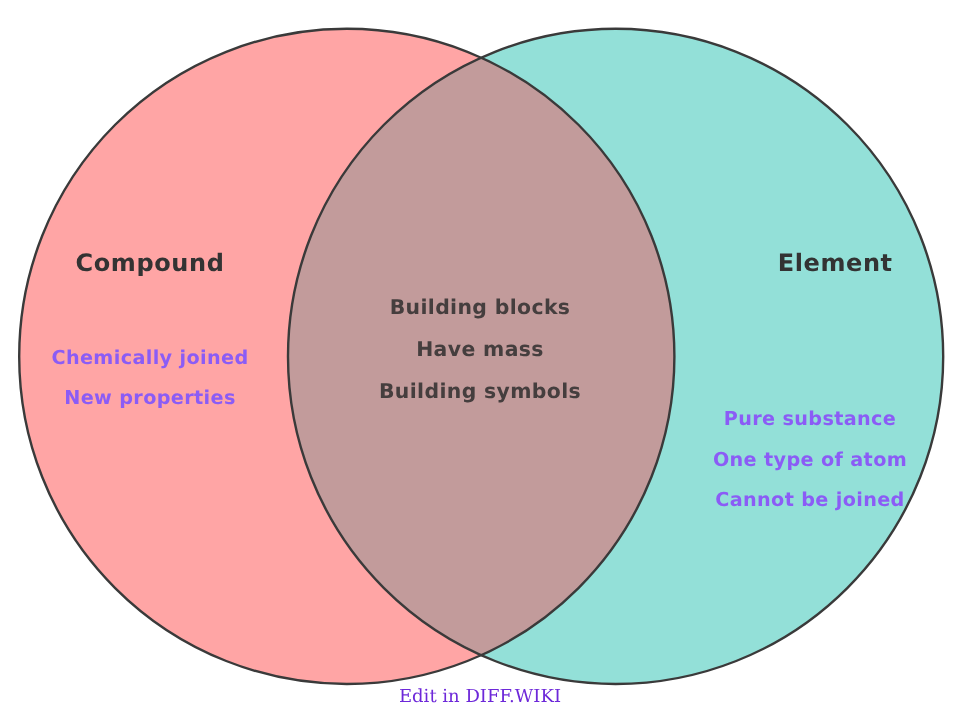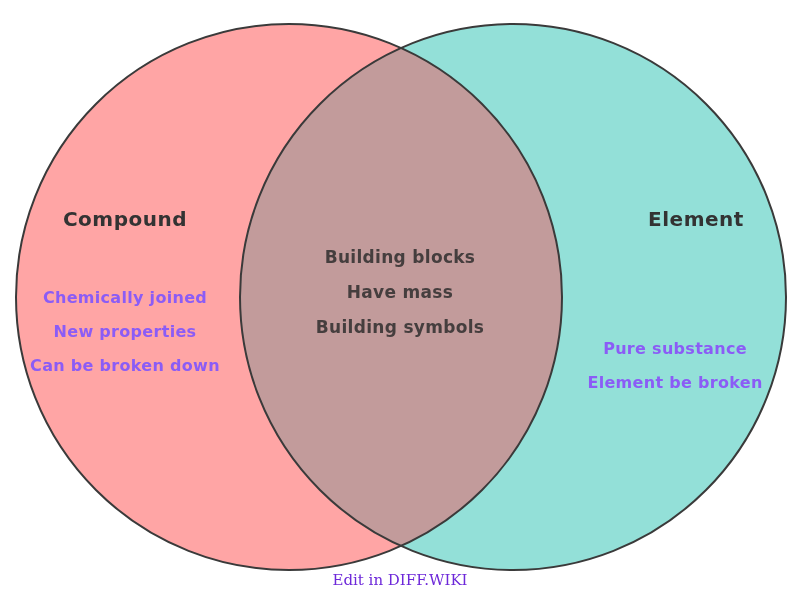--- a/index.html
+++ b/index.html
@@ -69,30 +69,30 @@
     <path d="M 401 48 A 273 273 0 0 1 401 546 A 273 273 0 0 1 401 48 Z" fill="#C29B9B"></path>
 
     <circle cx="289" cy="297" r="273" fill="none" stroke-width="2" stroke="#3A3A3A"></circle>
     <circle cx="513" cy="297" r="273" fill="none" stroke-width="2" stroke="#3A3A3A"></circle>
   </svg>
 
   <div class="txt set-title" style="top:205px; left:25px; width:200px;">Compound</div>
   <div class="txt side-items" style="top:281px; left:15px; width:220px;">
     <div>Chemically joined</div>
     <div>New properties</div>
-    <div>Can be broken down</div>
   </div>
 
   <div class="txt overlap-items" style="top:240px; left:290px; width:220px;">
     <div>Building blocks</div>
     <div>Have mass</div>
     <div>Building symbols</div>
   </div>
 
   <div class="txt set-title" style="top:205px; left:596px; width:200px;">Element</div>
   <div class="txt side-items" style="top:296px; left:565px; width:220px;margin-top:36px;">
     <div>Pure substance</div>
-    <div>Element be broken</div>
+    <div>One type of atom</div>
+    <div>Cannot be joined</div>
   </div>
 
   <div class="caption">Edit in DIFF.WIKI</div>
 
 </div>
 
 </body></html>

